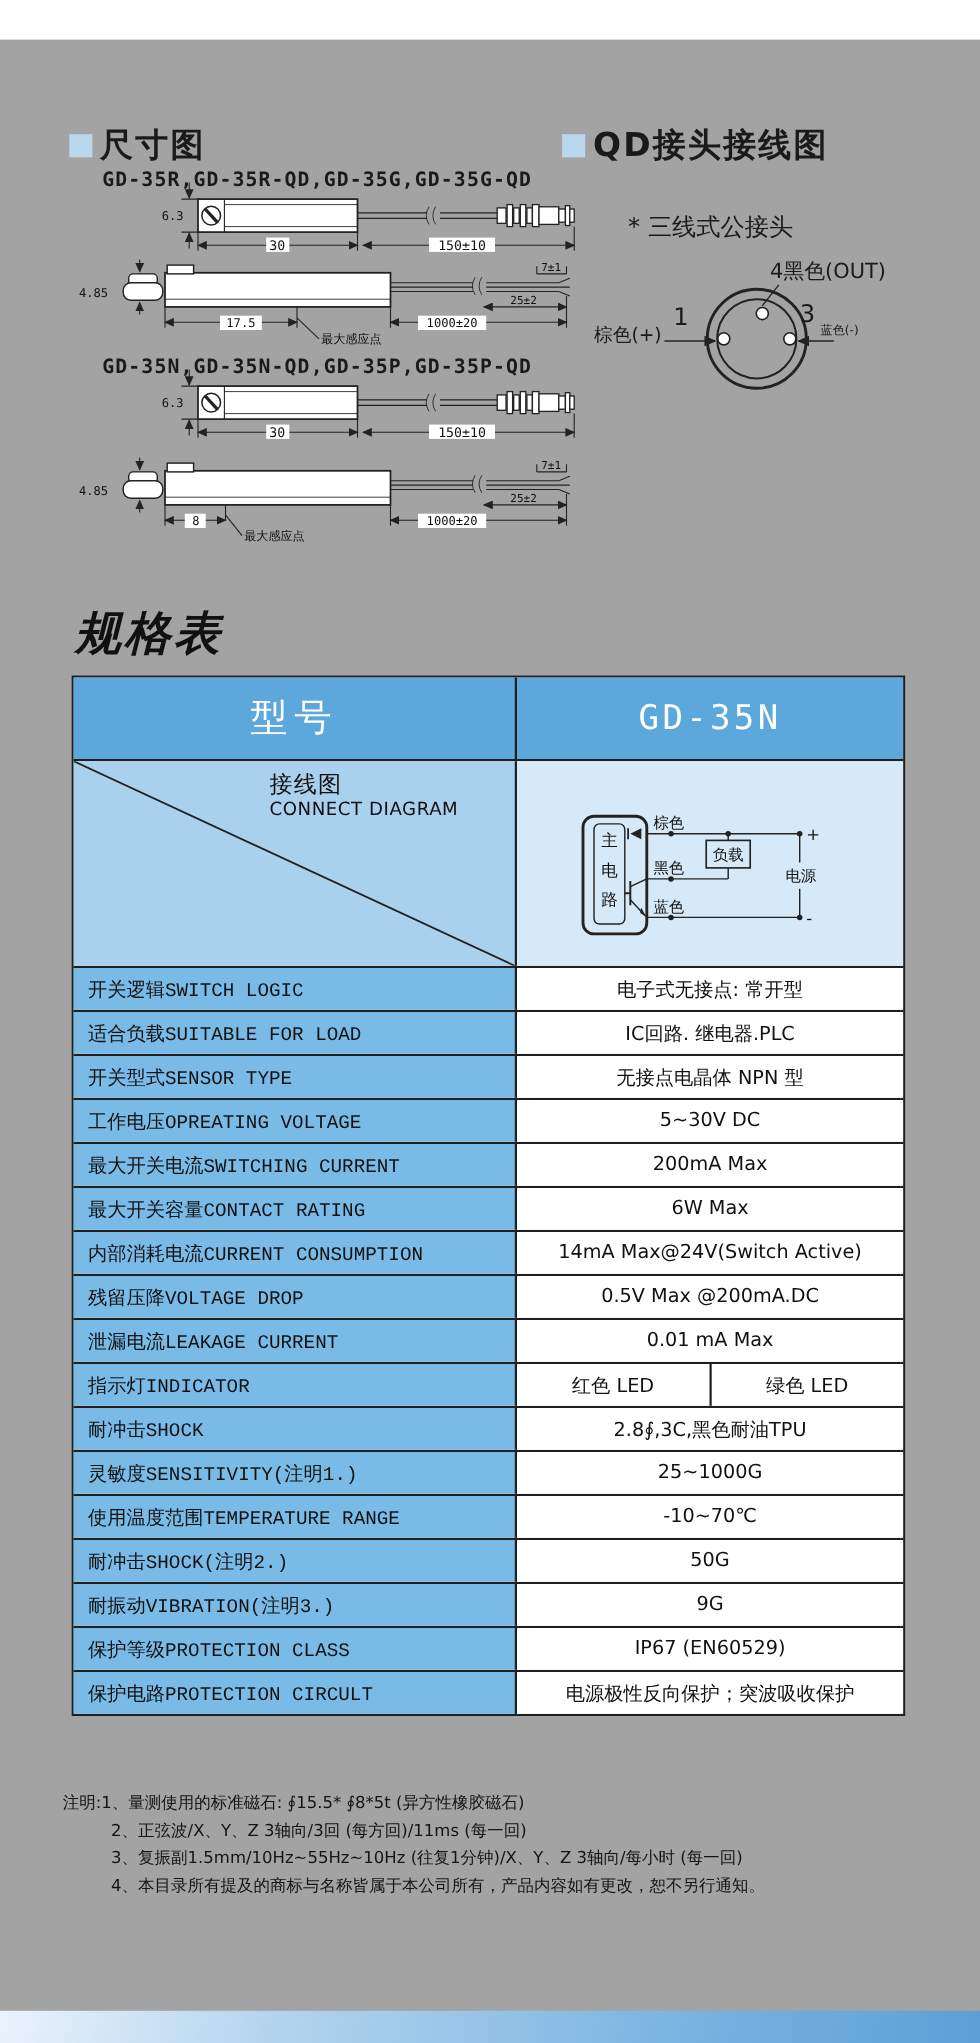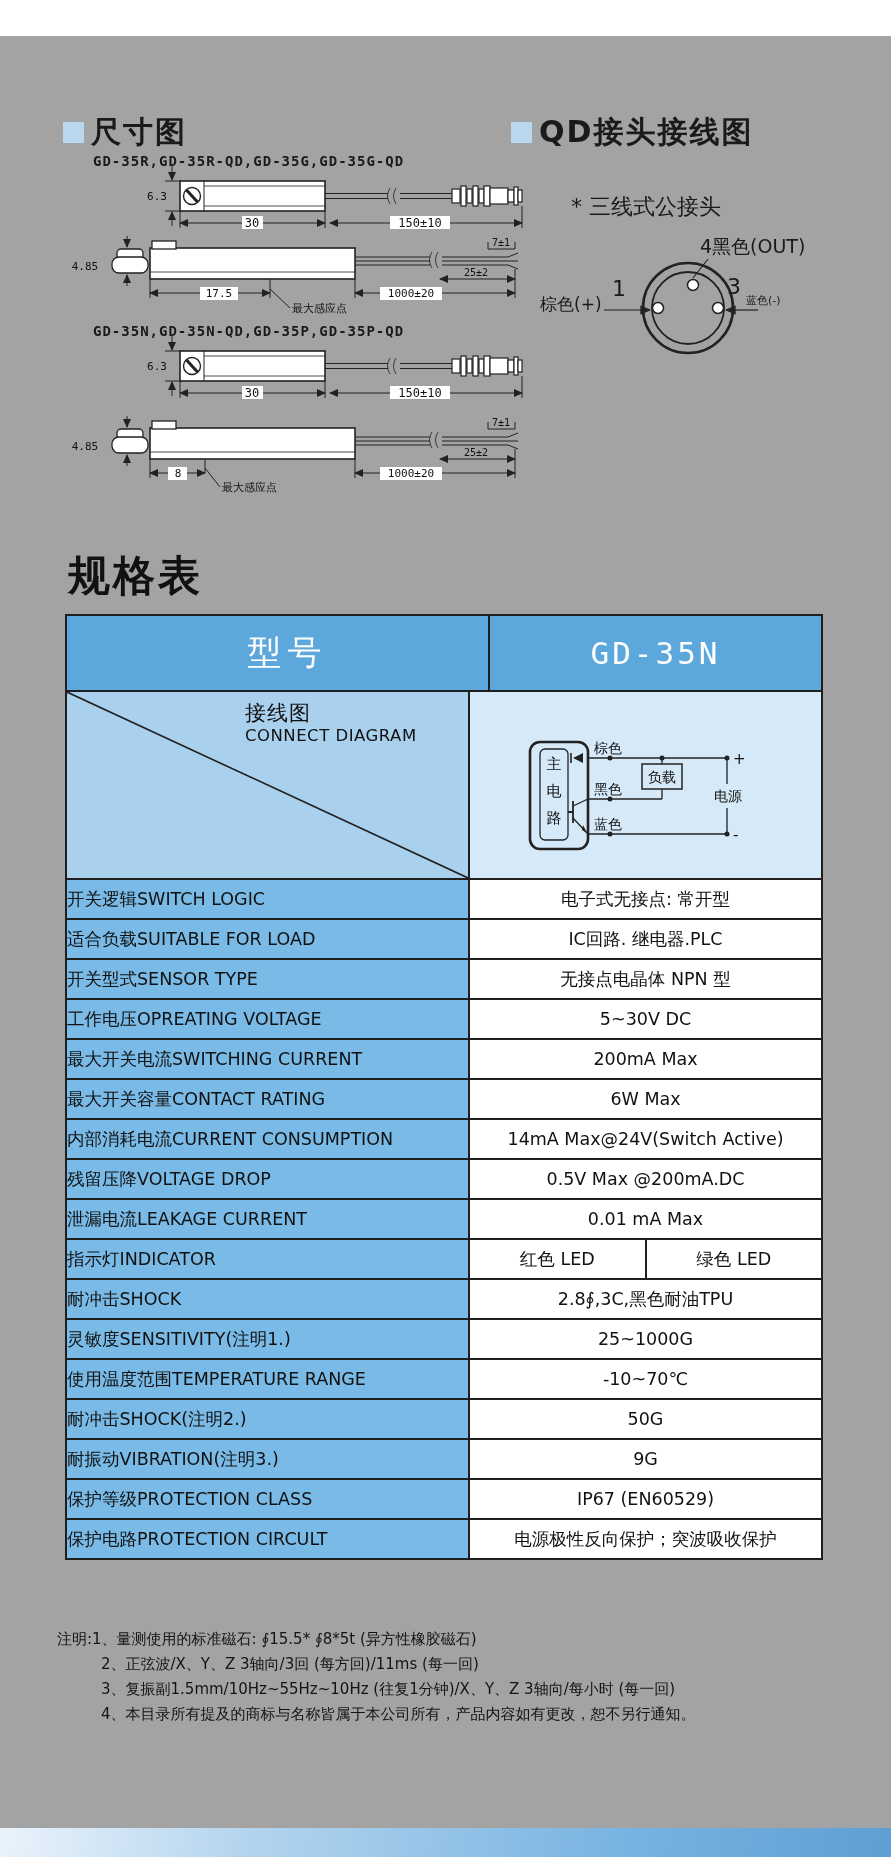--- a/index.html
+++ b/index.html
@@ -2,42 +2,42 @@
 <html><head>
 <meta charset="utf-8">
 <style>
   html,body{margin:0;padding:0;background:#fff;}
   .page{position:relative;width:891px;height:1857px;background:#a3a3a3;overflow:hidden;
         font-family:"DejaVu Sans","Liberation Sans",sans-serif;color:#111;margin-top:36px;}
   .sec-head{position:absolute;display:flex;align-items:center;gap:7px;}
   .bullet{width:21px;height:21px;background:#B9D8EE;display:inline-block;}
   .sec-title{font-size:30px;font-weight:bold;letter-spacing:2px;color:#1a1a1a;}
   .grp-label{position:absolute;font-family:"DejaVu Sans Mono","Liberation Mono",monospace;
-             font-size:14px;font-weight:bold;letter-spacing:1px;color:#1a1a1a;}
+             font-size:18px;font-weight:bold;letter-spacing:1px;color:#1a1a1a;}
   svg text{fill:#111;font-family:"DejaVu Sans","Liberation Sans",sans-serif;}
   svg .num{font-family:"DejaVu Sans Mono","Liberation Mono",monospace;}
   .qd-label{position:absolute;color:#1a1a1a;}
-  .spec-title{position:absolute;left:68px;top:512px;font-size:42px;font-weight:bold;letter-spacing:3px;}
+  .spec-title{position:absolute;left:68px;top:512px;font-size:42px;font-weight:bold;letter-spacing:3px;font-style:italic;}
   .spec-table{position:absolute;left:65px;top:578px;width:758px;border:2px solid #1f1f1f;background:#fff;box-sizing:border-box;}
-  .t-header{display:flex;height:74px;background:#5CA8DC;color:#fff;padding-left:20px;}
+  .t-header{display:flex;height:74px;background:#5CA8DC;color:#fff;}
   .th-left{width:403px;border-right:2px solid #1f1f1f;display:flex;align-items:center;justify-content:center;
            font-size:34px;letter-spacing:6px;box-sizing:border-box;}
   .th-right{flex:1;display:flex;align-items:center;justify-content:center;font-size:31px;
             font-family:"DejaVu Sans Mono","Liberation Mono",monospace;letter-spacing:3px;}
   .t-diag{display:flex;height:186px;border-top:2px solid #1f1f1f;}
   .diag-cell{width:403px;position:relative;background:#A9D1EE;border-right:2px solid #1f1f1f;box-sizing:border-box;}
   .diag-cell svg{position:absolute;left:0;top:0;}
   .diag-top{position:absolute;left:178px;top:8px;line-height:1.25;}
   .diag-bottom{position:absolute;left:26px;top:118px;line-height:1.25;}
   .diag-cn{font-size:21px;letter-spacing:1px;}
   .diag-en{font-size:16.5px;letter-spacing:.5px;}
   .circuit-cell{flex:1;background:#D6E9F8;position:relative;}
   .t-row{display:flex;height:38px;border-top:2px solid #1f1f1f;}
   .cell-label{width:403px;background:#79BAE6;border-right:2px solid #1f1f1f;display:flex;align-items:center;
-              font-size:17.5px;box-sizing:border-box;white-space:nowrap;}
+              padding-left:13px;font-size:17.5px;box-sizing:border-box;white-space:nowrap;font-family:Liberation Mono, monospace;}
   .cell-value{flex:1;display:flex;align-items:center;justify-content:center;font-size:17.5px;background:#fff;white-space:nowrap;}
   .cell-value.half+.cell-value.half{border-left:2px solid #1f1f1f;}
   .notes{position:absolute;left:57px;top:1594px;font-size:15px;color:#141414;}
   .note-line{height:25px;white-space:nowrap;}
   .note-line.ind{margin-left:44px;}
   .footer-bar{position:absolute;left:0;top:1792px;width:891px;height:46px;
               background:linear-gradient(100deg,#eaf3fb 0%,#b3d4ee 28%,#78b3e1 70%,#5d9fd4 100%);}
 </style>
 </head>
 <body>

